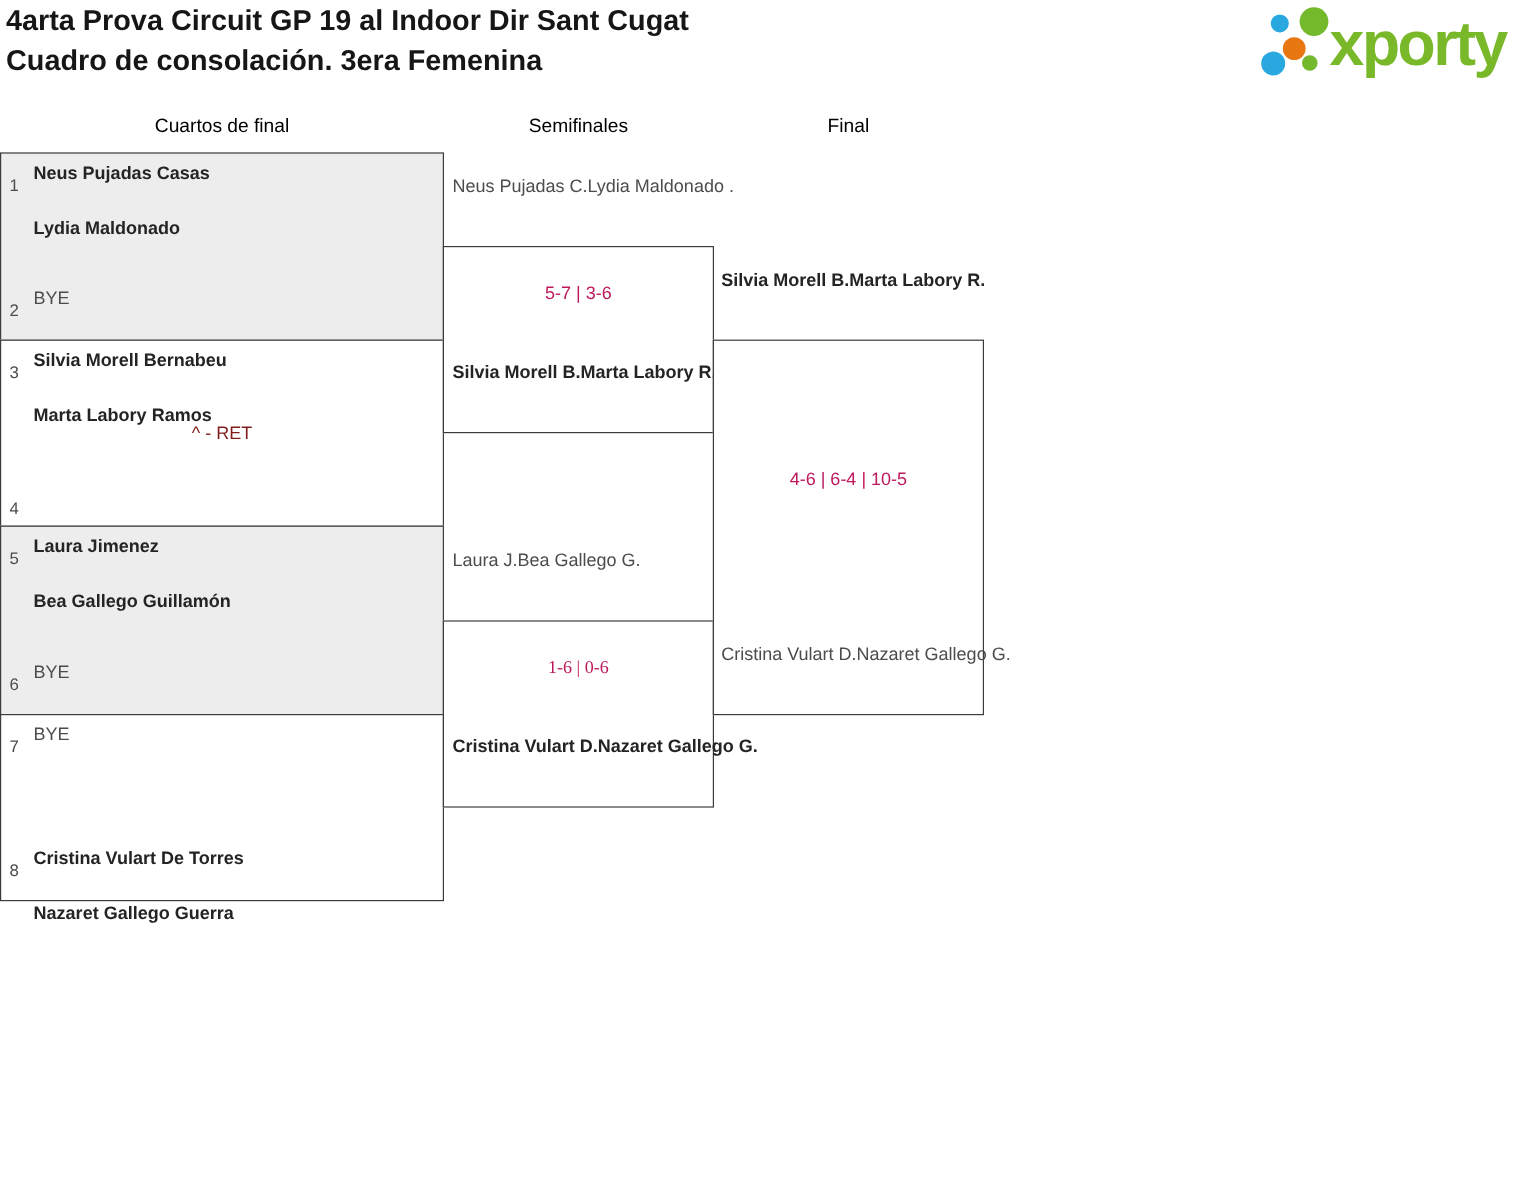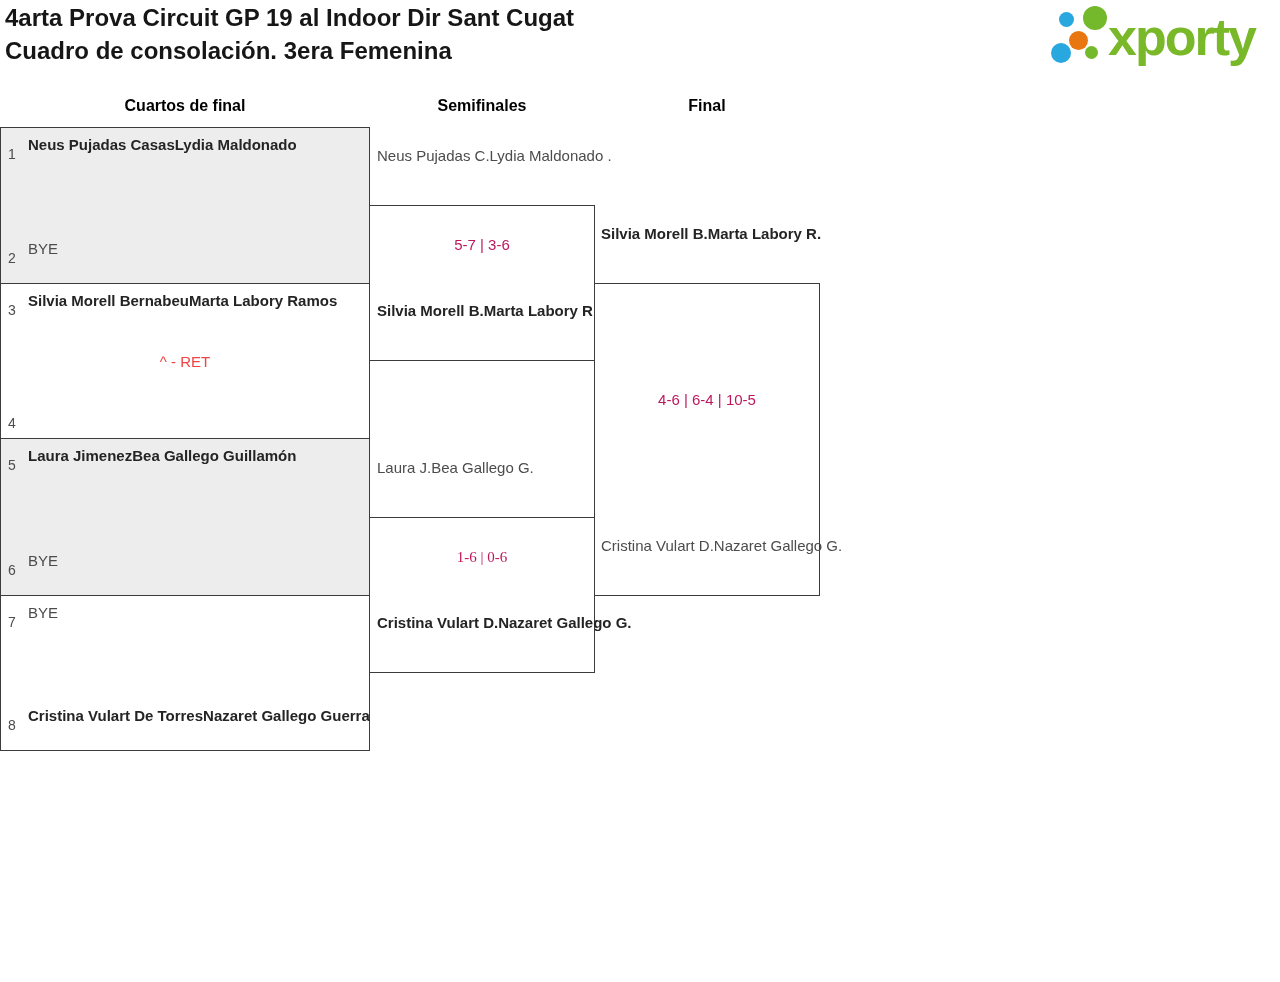--- a/index.html
+++ b/index.html
@@ -28,21 +28,21 @@
   .dot-green-sm  { left: 35px; top: 41px; width: 13px; height: 13px; background: #74b82c; }
   .wordmark {
     position: absolute; left: 58px; top: 4px;
     font-size: 52px; line-height: 56px; font-weight: 700;
     letter-spacing: -2px; color: #78b829;
   }
 
   
   .round-header {
     position: absolute; top: 97px; height: 20px;
-    text-align: center; font-size: 16px; font-weight: 700; color: #000;
+    text-align: center; font-size: 16px; font-weight: 400; color: #000;
   }
   .rh-qf { left: 0;     width: 370px; }
   .rh-sf { left: 369px; width: 226px; }
   .rh-f  { left: 594px; width: 226px; }
 
   
   .match-box {
     position: absolute; box-sizing: border-box;
     border: 1px solid #3c3c3c; background: #ffffff;
   }
@@ -55,29 +55,29 @@
   .qf4 { top: 595px; height: 156px; }
 
   .prow { position: absolute; left: 7px; right: 8px; display: flex; }
   .prow.p1 { top: 8px; }
   .prow.p2 { bottom: 7px; }
   .seed {
     width: 20px; flex: 0 0 20px; display: flex; align-items: center;
     font-size: 14px; color: #4c4c4c;
   }
   .pnames {
-    height: 36px; display: flex; flex-direction: row; justify-content: center;
-    font-size: 15px; line-height: 18px; color: #4c4c4c; white-space: nowrap;
+    height: 36px; display: flex; flex-direction: column; justify-content: space-between;
+    font-size: 15px; line-height: 18px; color: #4c4c4c; white-space: nowrap; gap: 28px;
   }
   .nline { display: block; }
   .winner { font-weight: 700; color: #242424; }
 
   .score-center {
     position: absolute; left: 0; right: 0; top: 50%; transform: translateY(-50%);
-    text-align: center; font-size: 15px; color: #ef4444;
+    text-align: center; font-size: 15px; color: #7f1d1d;
   }
 
   
   .fname {
     position: absolute; height: 36px;
     display: flex; flex-direction: row; justify-content: space-between;
     font-size: 15px; line-height: 18px; color: #4c4c4c; white-space: nowrap;
   }
   .fscore {
     position: absolute; text-align: center;

